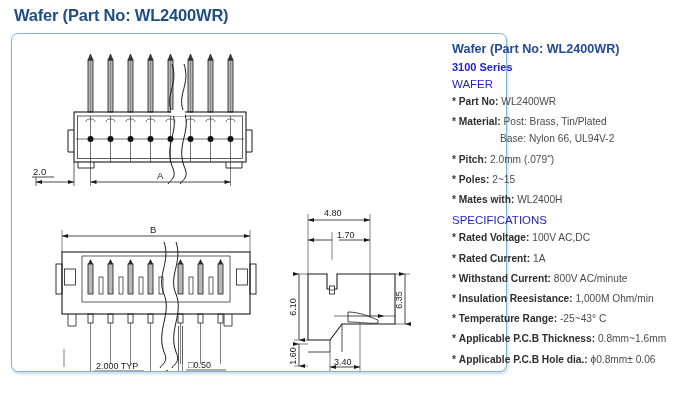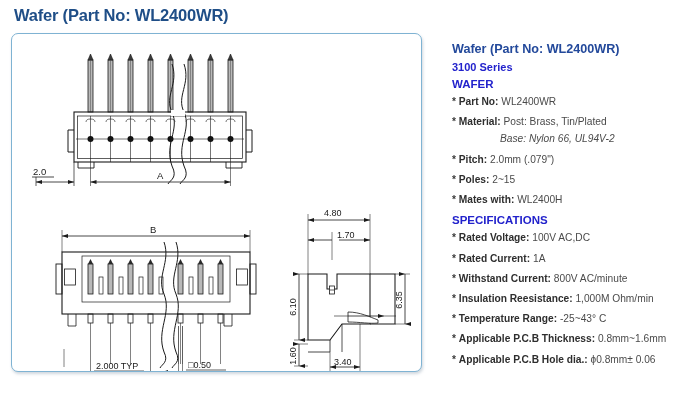--- a/index.html
+++ b/index.html
@@ -26,21 +26,21 @@
     color: #1f4e87;
     letter-spacing: -0.2px;
     white-space: nowrap;
   }
 
   
   #drawing-panel {
     position: absolute;
     left: 11px;
     top: 33px;
-    width: 411px;
+    width: 496px;
     height: 339px;
     box-sizing: border-box;
     border: 1.4px solid #7fb3d3;
     border-radius: 7px;
     background: #ffffff;
     box-shadow: 1px 2px 3px rgba(120,140,160,0.35);
     overflow: hidden;
   }
   #drawing-svg { display: block; }
 
@@ -59,21 +59,21 @@
     white-space: nowrap;
   }
   .spec-series {
     font-size: 11px;
     font-weight: bold;
     color: #2222cc;
     margin-bottom: 5px;
   }
   .spec-heading {
     font-size: 11.5px;
-    font-weight: bold;
+    font-weight: normal;
     color: #2222cc;
     margin-bottom: 6px;
     margin-top: 0;
   }
   .spec-row {
     font-size: 10.2px;
     color: #3a3a3a;
     margin-bottom: 8.5px;
     line-height: 1.15;
     white-space: nowrap;
@@ -86,21 +86,20 @@
     font-weight: bold;
     color: #2e2e2e;
   }
   .spec-row .val {
     font-weight: normal;
     color: #4a4a4a;
   }
   .spec-row.indent {
     padding-left: 48px;
     margin-top: -3px;
-    font-style: italic;
   }
 </style>
 </head>
 <body>
 
 <div id="page-title">Wafer (Part No: WL2400WR)</div>
 
 <div id="drawing-panel">
   <svg id="drawing-svg" width="436" height="339" viewBox="0 0 436 339">
     <defs>

